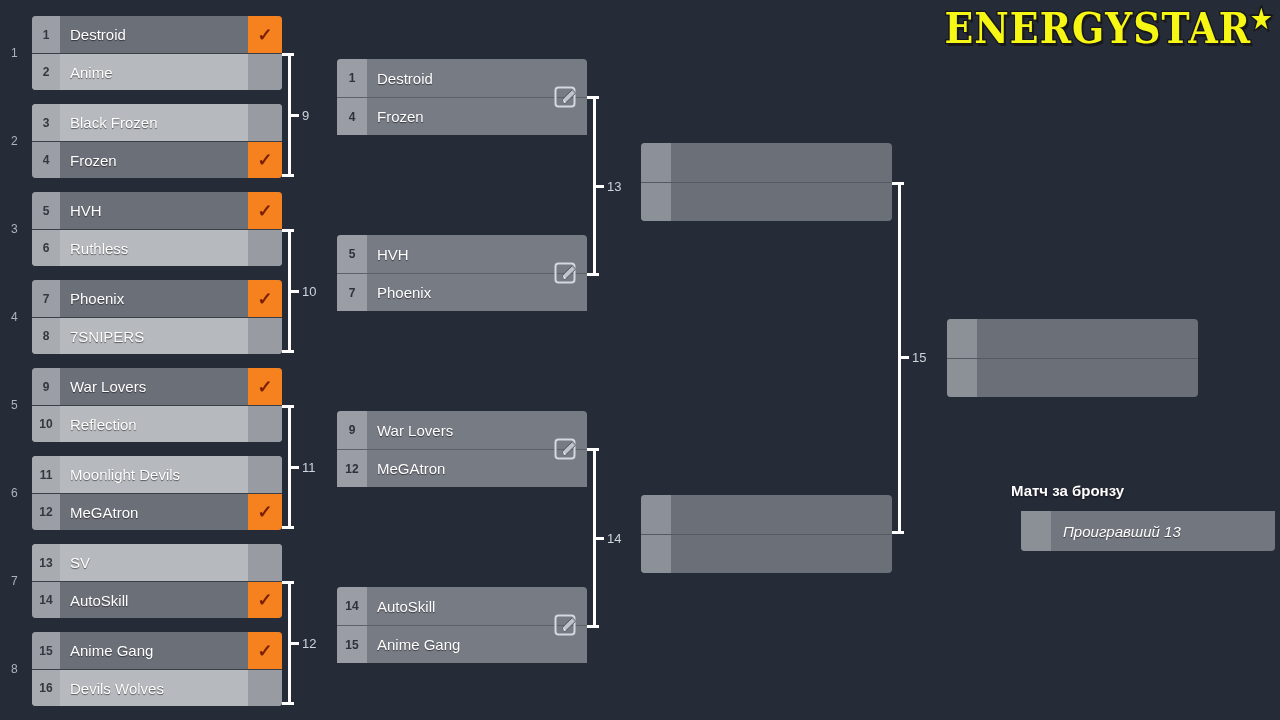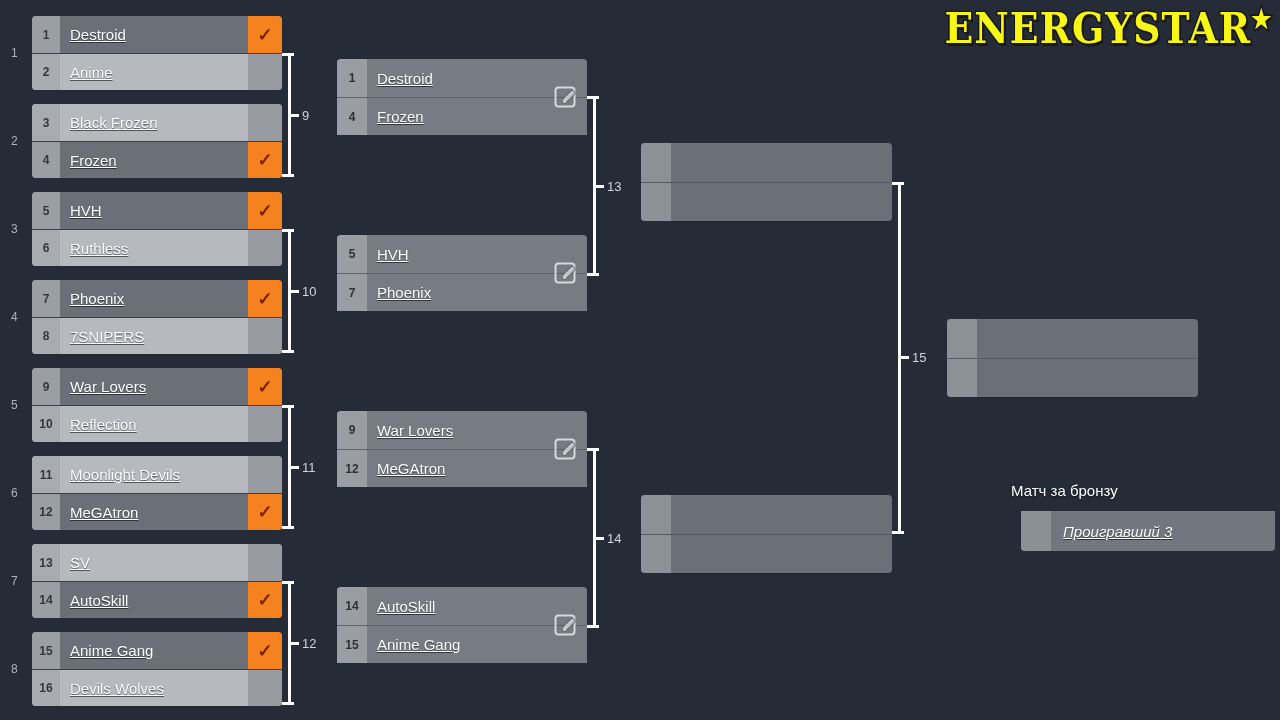--- a/index.html
+++ b/index.html
@@ -46,21 +46,20 @@
     box-sizing:border-box;
   }
   .tname{
     flex:1 1 auto;
     color:#ffffff;
     font-size:15px;
     padding-left:10px;
     white-space:nowrap;
     overflow:hidden;
     text-shadow:0 1px 1px rgba(0,0,0,.55);
-    text-decoration:underline;
   }
   .win{
     flex:0 0 auto;
     display:flex;align-items:center;justify-content:center;
     height:100%;
     box-sizing:border-box;
   }
   .check{
     color:#7a1f00;font-size:18px;line-height:1;font-weight:bold;
   }
@@ -88,21 +87,21 @@
   
   .empty .row{height:39px;background:#6b6f78;}
   .empty .seed{width:30px;background:#8c9097;}
   .empty .row:first-child{border-radius:4px 4px 0 0;}
   .empty .row:last-child{border-radius:0 0 4px 4px;}
   .empty .row + .row{border-top:1px solid #555962;}
 
   
   .bronze-title{
     position:absolute;
-    color:#ffffff;font-weight:normal;font-size:15px;
+    color:#ffffff;font-weight:bold;font-size:15px;
     white-space:nowrap;
     text-shadow:0 1px 2px rgba(0,0,0,.6);
   }
   .bz .row{height:40px;background:#72767f;}
   .bz .seed{width:30px;background:#8b8f96;}
   .bz .tname{font-style:italic;font-size:15px;color:#ffffff;padding-left:12px;}
   .bz .row:first-child{border-radius:4px 4px 0 0;}
   .bz .row:last-child{border-radius:0 0 4px 4px;}
   .bz .row + .row{border-top:1px solid #5b5f68;}
 
@@ -423,17 +422,17 @@
     <div class="row">
       <div class="seed"></div>
       <div class="tname"></div>
     </div>
   </div>
 
   <div class="bronze-title" style="left:1011px;top:482px;">Матч за бронзу</div>
   <div class="match bz" style="left:1021px;top:511px;width:254px;">
     <div class="row">
       <div class="seed"></div>
-      <div class="tname">Проигравший 3</div>
+      <div class="tname">Проигравший 13</div>
     </div>
   </div>
 
 </div>
 
 </body></html>

